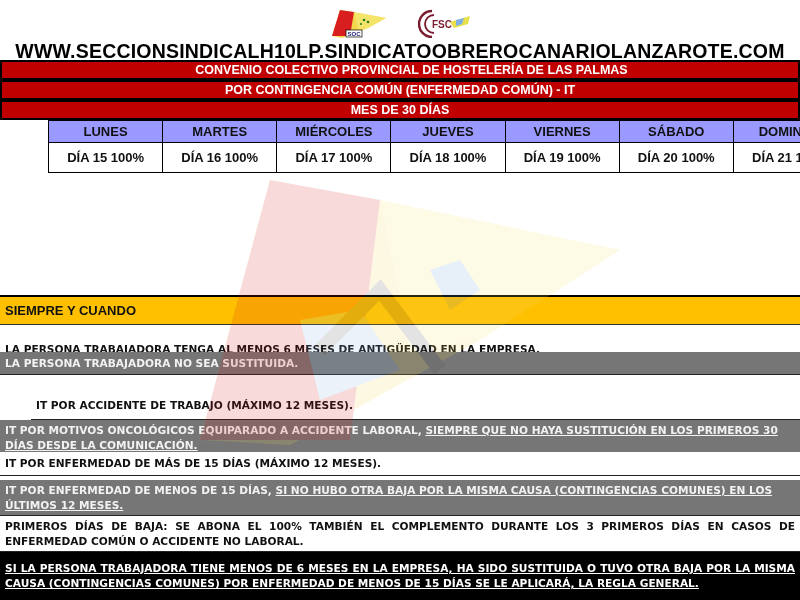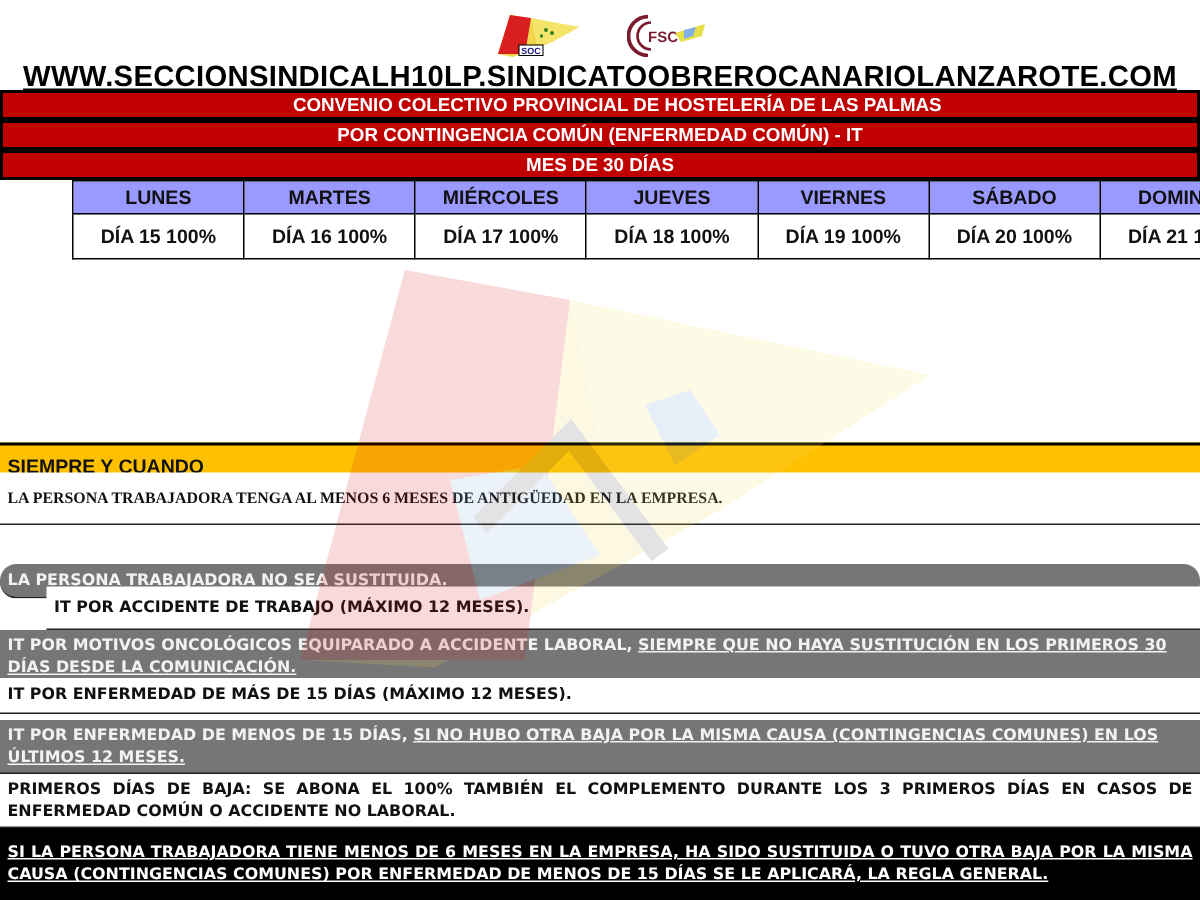--- a/index.html
+++ b/index.html
@@ -52,22 +52,22 @@
       font-family: "DejaVu Sans", sans-serif; font-weight: bold; font-size: 10.6px;
       line-height: 15px; padding: 0 5px; display: flex; align-items: center;
       border-bottom: 1px solid #222;
     }
     .cond.light { background: #ffffff; color: #111; }
     .cond.dark { background: #767676; color: #f2f2f2; }
     .cond.black { background: #000000; color: #ffffff; text-align: justify; }
     .cond .u { text-decoration: underline; }
     .cond .txt { width: 100%; }
 
-    .c1 { top: 315px; height: 35px; font-family: Liberation Serif, serif; }
-    .c2 { top: 376px; height: 23px; border-radius: 11px; }
+    .c1 { top: 332px; height: 35px; }
+    .c2 { top: 352px; height: 23px; }
     .c3 { top: 391px; height: 29px; margin-left: 31px; }
     .c4 { top: 420px; height: 36px; }
     .c5 { top: 452px; height: 24px; }
     .c6 { top: 480px; height: 36px; }
     .c7 { top: 516px; height: 36px; }
     .c8 { top: 552px; height: 48px; border-bottom: none; }
     .c7 .txt, .c8 .txt { text-align: justify; text-align-last: left; }
   </style>
 </head>
 <body>

